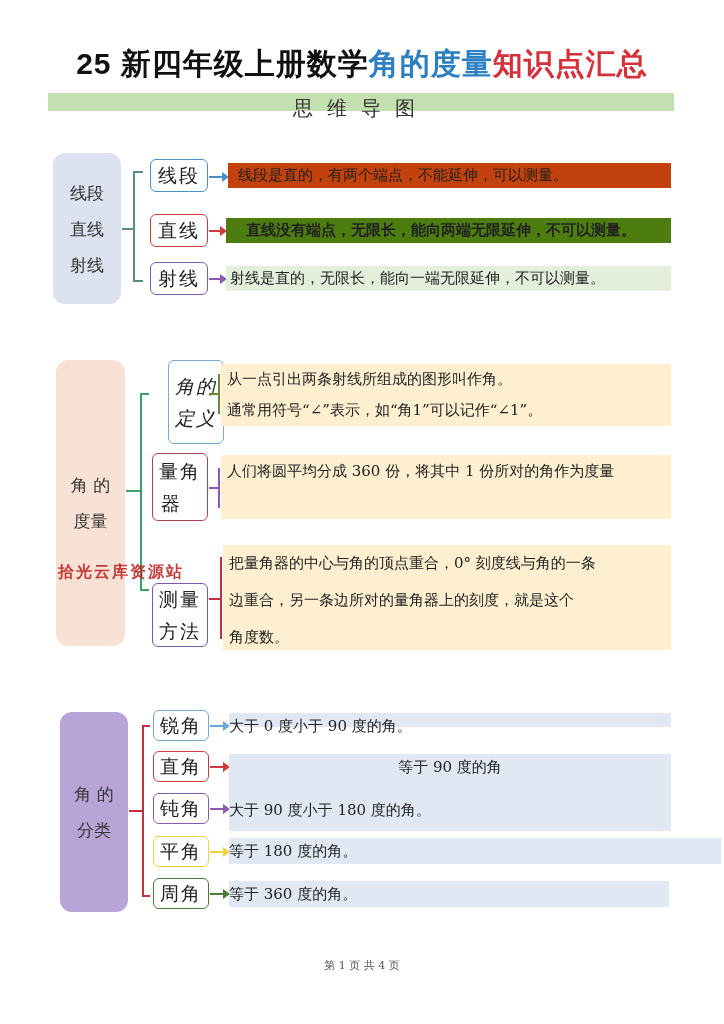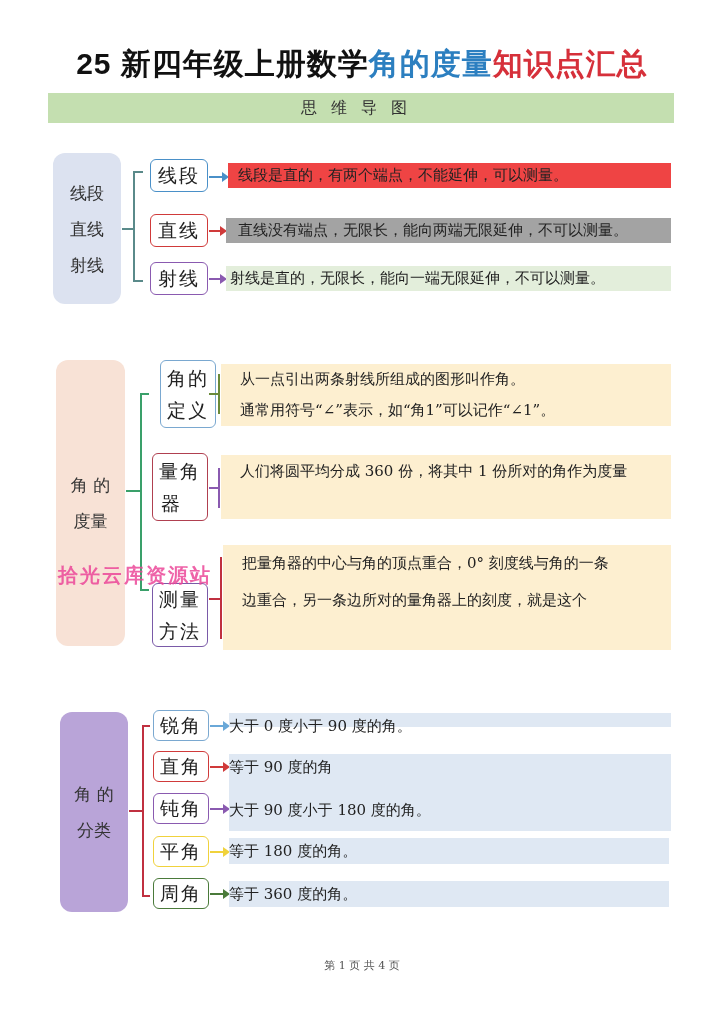--- a/index.html
+++ b/index.html
@@ -3,41 +3,41 @@
 <meta charset="utf-8">
 <style>
   * { box-sizing: border-box; margin: 0; padding: 0; }
   html, body { width: 724px; height: 1024px; background: #ffffff; overflow: hidden; }
   body { position: relative; font-family: "DejaVu Serif", "Liberation Serif", serif; color: #222; }
 
   .title { position: absolute; left: 0; top: 44px; width: 724px; text-align: center;
     font-family: Liberation Sans, sans-serif; font-weight: bold; font-size: 30px; letter-spacing: 1px; color: #111; white-space: nowrap; }
   .title .blue { color: #2c7fc0; }
   .title .red { color: #d6303a; }
-  .subtitle { position: absolute; left: 48px; top: 93px; width: 626px; height: 30px; background: #c4dfb0;
-    text-align: center; font-size: 16px; line-height: 30px; letter-spacing: 14px; color: #333; }
+  .subtitle { position: absolute; left: 48px; top: 93px; width: 626px; height: 18px; background: #c4dfb0;
+    text-align: center; font-size: 20px; line-height: 30px; letter-spacing: 14px; color: #333; }
 
   .cat { position: absolute; border-radius: 12px; display: flex; align-items: center; justify-content: center;
     text-align: center; font-size: 17px; line-height: 36px; color: #333; }
   .cat span { display: block; }
 
   .node { position: absolute; background: #fff; border: 1.5px solid; border-radius: 6px;
     text-align: center; font-size: 19px; color: #222; display: flex; flex-direction: column; justify-content: center; letter-spacing: 2px; }
   .desc { position: absolute; font-size: 15px; color: #222; white-space: nowrap; }
-  .desc.multi { white-space: normal; line-height: 40px; padding-left: 19px; }
+  .desc.multi { white-space: normal; line-height: 40px; padding-left: 6px; }
   .desc .line { display: block; }
 
   .line-v { position: absolute; width: 2px; }
   .line-h { position: absolute; height: 2px; }
   .arrow { position: absolute; height: 2px; }
   .arrow::after { content: ""; position: absolute; right: -2px; top: -4px; border-left: 7px solid; border-left-color: inherit;
     border-top: 5px solid transparent; border-bottom: 5px solid transparent; }
 
-  .watermark { position: absolute; left: 58px; top: 562px; font-family: Liberation Serif, serif; font-size: 20px; font-weight: bold;
-    color: #ec4899; opacity: 0.85; letter-spacing: 2px; }
+  .watermark { position: absolute; left: 58px; top: 562px; font-family: Liberation Serif, serif; font-size: 16px; font-weight: bold;
+    color: #b91c1c; opacity: 0.85; letter-spacing: 2px; }
   .footer { position: absolute; left: 0; top: 958px; width: 724px; text-align: center; font-size: 11px; color: #555; }
 </style>
 </head>
 <body>
 
 <div class="title">
   <span>25 新四年级上册数学</span><span class="blue">角的度量</span><span class="red">知识点汇总</span>
 </div>
 <div class="subtitle">思维导图</div>
 
@@ -48,50 +48,50 @@
 </div>
 <div class="line-h" style="left:122px;top:228px;width:12px;background:#5a8a8a;"></div>
 <div class="line-v" style="left:133px;top:171px;height:110px;background:#5a8a8a;"></div>
 <div class="line-h" style="left:133px;top:171px;width:10px;background:#5a8a8a;"></div>
 <div class="line-h" style="left:133px;top:280px;width:10px;background:#5a8a8a;"></div>
 
 <div class="node" style="left:150px;top:159px;width:58px;height:33px;border-color:#4a90c8;">
   <span>线段</span>
 </div>
 <div class="arrow" style="left:209px;top:176px;width:18px;background:#4a90c8;border-color:#4a90c8;"></div>
-<div class="desc" style="left:228px;top:163px;width:443px;height:25px;background:#ef4444;line-height:25px;padding-left:10px;">
+<div class="desc" style="left:228px;top:163px;width:443px;height:25px;background:#c2410c;line-height:25px;padding-left:10px;">
   <span>线段是直的，有两个端点，不能延伸，可以测量。</span>
 </div>
 
 <div class="node" style="left:150px;top:214px;width:58px;height:33px;border-color:#d03a3a;">
   <span>直线</span>
 </div>
 <div class="arrow" style="left:209px;top:230px;width:16px;background:#d03a3a;border-color:#d03a3a;"></div>
-<div class="desc" style="left:226px;top:218px;width:445px;height:25px;background:#a3a3a3;line-height:25px;padding-left:12px;">
+<div class="desc" style="left:226px;top:218px;width:445px;height:25px;background:#4d7c0f;line-height:25px;padding-left:20px;font-weight:bold;">
   <span>直线没有端点，无限长，能向两端无限延伸，不可以测量。</span>
 </div>
 
 <div class="node" style="left:150px;top:262px;width:58px;height:33px;border-color:#8a5ab0;">
   <span>射线</span>
 </div>
 <div class="arrow" style="left:209px;top:278px;width:16px;background:#8a5ab0;border-color:#8a5ab0;"></div>
 <div class="desc" style="left:226px;top:266px;width:445px;height:25px;background:#e3eedb;line-height:25px;padding-left:4px;">
   <span>射线是直的，无限长，能向一端无限延伸，不可以测量。</span>
 </div>
 
 <div class="cat" style="left:56px;top:360px;width:69px;height:286px;background:#f8e2d6;flex-direction:column;">
   <span>角 的</span>
   <span>度量</span>
 </div>
 <div class="line-h" style="left:126px;top:490px;width:16px;background:#3aa06a;"></div>
 <div class="line-v" style="left:140px;top:393px;height:197px;background:#3aa06a;"></div>
 <div class="line-h" style="left:140px;top:393px;width:9px;background:#3aa06a;"></div>
 <div class="line-h" style="left:140px;top:589px;width:9px;background:#3aa06a;"></div>
 
-<div class="node" style="left:160px;top:360px;width:56px;height:68px;border-color:#7aa8d0;line-height:32px;">
+<div class="node" style="left:168px;top:360px;width:56px;height:84px;border-color:#7aa8d0;line-height:32px;font-style:italic;">
   <span>角的</span>
   <span>定义</span>
 </div>
 <div class="line-h" style="left:209px;top:393px;width:10px;background:#6b8a3a;"></div>
 <div class="line-v" style="left:218px;top:374px;height:40px;background:#6b8a3a;"></div>
 <div class="desc multi" style="left:221px;top:364px;width:450px;height:62px;background:#fdefd0;line-height:31px;">
   <span class="line">从一点引出两条射线所组成的图形叫作角。</span>
   <span class="line">通常用符号“∠”表示，如“角1”可以记作“∠1”。</span>
 </div>
 
@@ -107,20 +107,21 @@
 
 <div class="node" style="left:152px;top:547px;width:56px;height:64px;border-color:#7a5aa8;line-height:32px;margin-top:36px;">
   <span>测量</span>
   <span>方法</span>
 </div>
 <div class="line-h" style="left:209px;top:598px;width:12px;background:#c03040;"></div>
 <div class="line-v" style="left:220px;top:557px;height:82px;background:#c03040;"></div>
 <div class="desc multi" style="left:223px;top:545px;width:448px;height:105px;background:#fdefd0;line-height:37px;padding-top:0;">
   <span class="line">把量角器的中心与角的顶点重合，0° 刻度线与角的一条</span>
   <span class="line">边重合，另一条边所对的量角器上的刻度，就是这个</span>
+  <span class="line">角度数。</span>
 </div>
 
 <div class="watermark">拾光云库资源站</div>
 
 <div class="cat" style="left:60px;top:712px;width:68px;height:200px;background:#b9a4d8;flex-direction:column;">
   <span>角 的</span>
   <span>分类</span>
 </div>
 <div class="line-h" style="left:129px;top:810px;width:14px;background:#c03040;"></div>
 <div class="line-v" style="left:142px;top:725px;height:171px;background:#c03040;"></div>
@@ -132,37 +133,37 @@
 </div>
 <div class="arrow" style="left:210px;top:725px;width:18px;background:#6aa8d8;border-color:#6aa8d8;"></div>
 <div class="desc" style="left:229px;top:713px;width:442px;height:14px;background:#dfe8f3;line-height:26px;">
   <span>大于 0 度小于 90 度的角。</span>
 </div>
 
 <div class="node" style="left:153px;top:751px;width:56px;height:31px;border-color:#d03a3a;">
   <span>直角</span>
 </div>
 <div class="arrow" style="left:210px;top:766px;width:18px;background:#d03a3a;border-color:#d03a3a;"></div>
-<div class="desc" style="left:229px;top:754px;width:442px;height:44px;background:#dfe8f3;line-height:26px;">
+<div class="desc" style="left:229px;top:754px;width:442px;height:44px;background:#dfe8f3;line-height:26px;text-align:center;">
   <span>等于 90 度的角</span>
 </div>
 
 <div class="node" style="left:153px;top:793px;width:56px;height:31px;border-color:#8a5ab0;">
   <span>钝角</span>
 </div>
 <div class="arrow" style="left:210px;top:808px;width:18px;background:#8a5ab0;border-color:#8a5ab0;"></div>
 <div class="desc" style="left:229px;top:797px;width:442px;height:34px;background:#dfe8f3;line-height:26px;">
   <span>大于 90 度小于 180 度的角。</span>
 </div>
 
 <div class="node" style="left:153px;top:836px;width:56px;height:31px;border-color:#f0d23c;">
   <span>平角</span>
 </div>
 <div class="arrow" style="left:210px;top:851px;width:18px;background:#f0d23c;border-color:#f0d23c;"></div>
-<div class="desc" style="left:229px;top:838px;width:440px;height:26px;background:#dfe8f3;line-height:26px;">
+<div class="desc" style="left:229px;top:838px;width:492px;height:26px;background:#dfe8f3;line-height:26px;">
   <span>等于 180 度的角。</span>
 </div>
 
 <div class="node" style="left:153px;top:878px;width:56px;height:31px;border-color:#4a7a3a;">
   <span>周角</span>
 </div>
 <div class="arrow" style="left:210px;top:893px;width:18px;background:#4a7a3a;border-color:#4a7a3a;"></div>
 <div class="desc" style="left:229px;top:881px;width:440px;height:26px;background:#dfe8f3;line-height:26px;">
   <span>等于 360 度的角。</span>
 </div>

